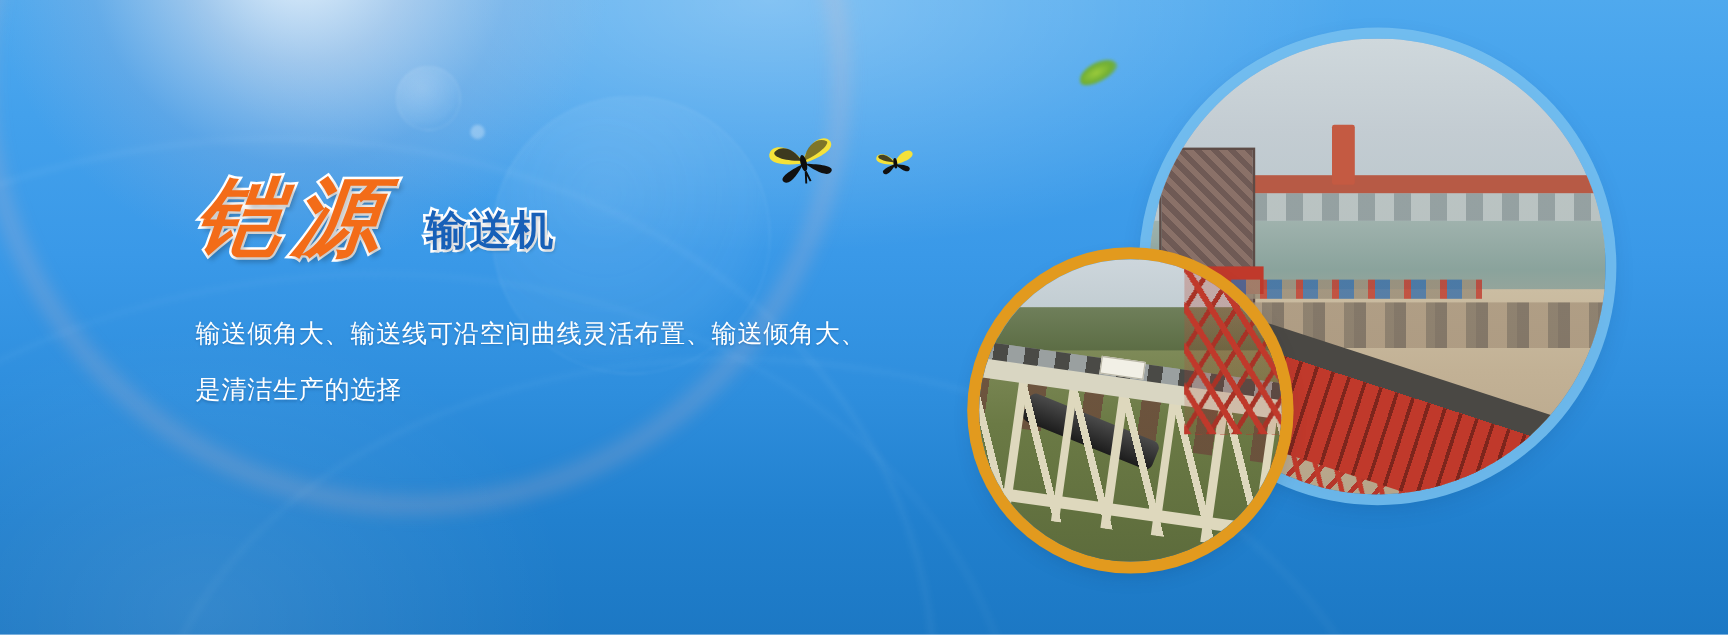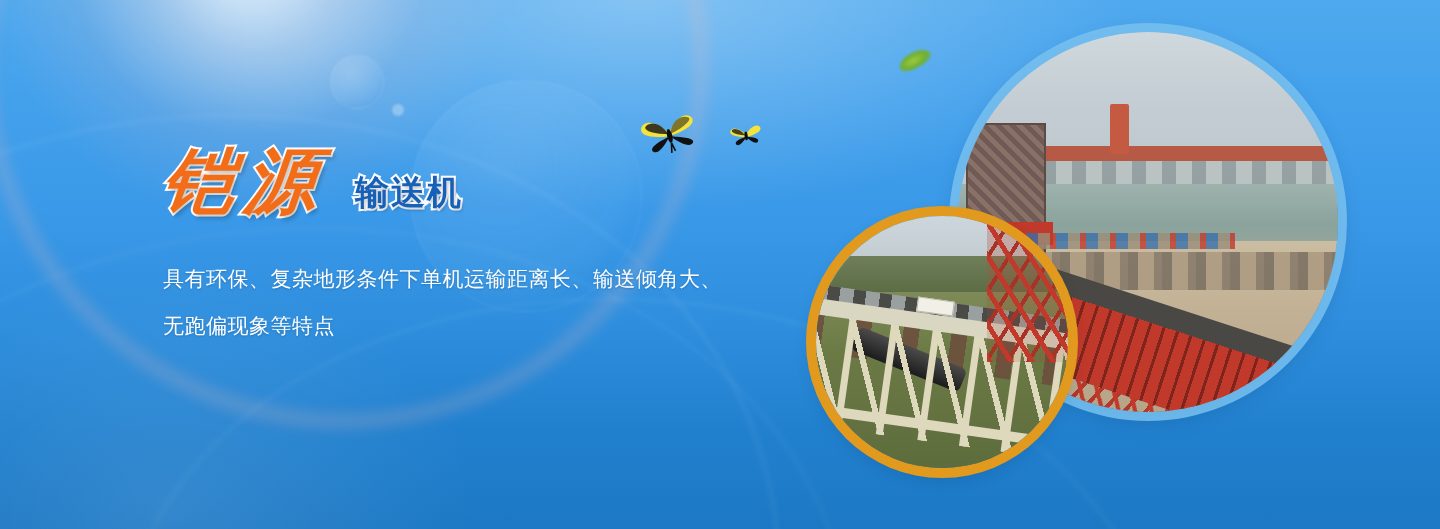--- a/index.html
+++ b/index.html
@@ -220,17 +220,17 @@
       <div class="sp-redrig"></div>
     </div>
   </div>
 
   <div class="title-row">
     <div class="brand">铠源</div>
     <div class="brand-sub">输送机</div>
   </div>
 
   <div class="desc">
-    <p>具有环保、复杂地形条件下单机运输距离长、输送倾角大、</p>
-    <p>无跑偏现象等特点</p>
+    <p>输送倾角大、输送线可沿空间曲线灵活布置、输送倾角大、</p>
+    <p>是清洁生产的选择</p>
   </div>
 
 </div>
 
 </body></html>

